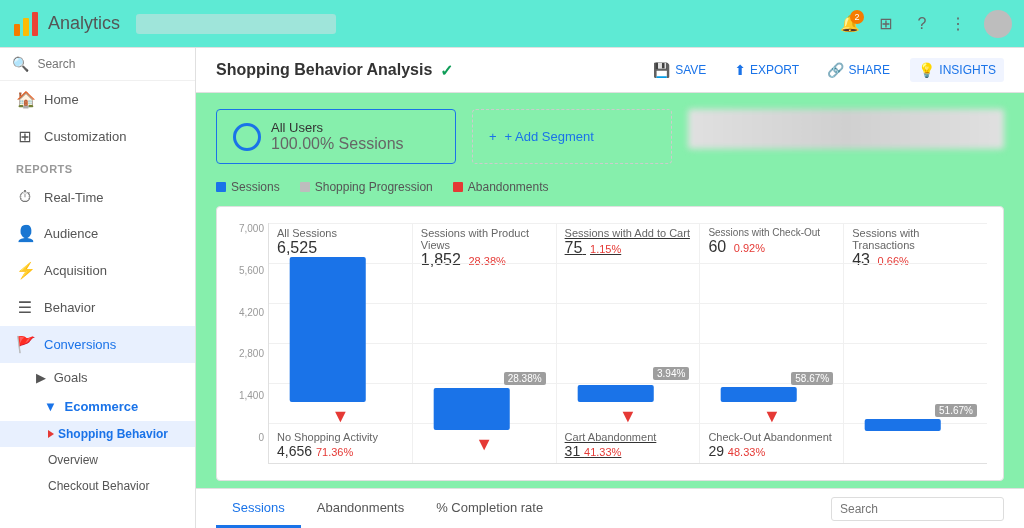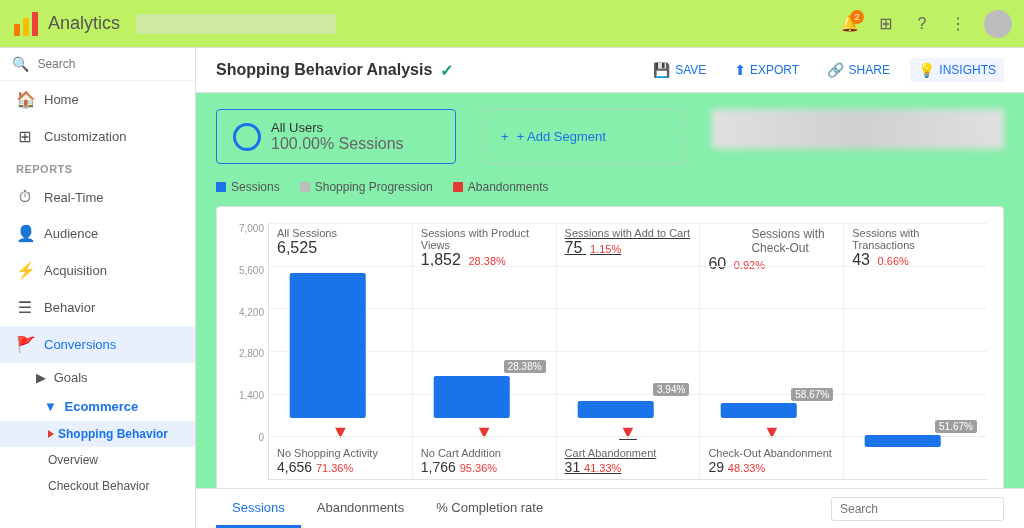--- a/index.html
+++ b/index.html
@@ -1,19 +1,19 @@
 <!DOCTYPE html>
 <html><head>
   <meta charset="utf-8">
   <style>
     * { box-sizing: border-box; margin: 0; padding: 0; }
     body { font-family: 'Arial', sans-serif; font-size: 13px; color: #333; background: #fff; display: flex; flex-direction: column; height: 528px; overflow: hidden; }
 
     
-    .top-bar { display: flex; align-items: center; height: 48px; padding: 0 12px; border-bottom: 1px solid #e0e0e0; background: #bef264; flex-shrink: 0; }
+    .top-bar { display: flex; align-items: center; height: 48px; padding: 0 12px; border-bottom: 1px solid #e0e0e0; background: #5eead4; flex-shrink: 0; }
     .logo { display: flex; align-items: center; gap: 8px; margin-right: 16px; }
     .logo-icon { width: 28px; height: 28px; }
     .logo-text { font-size: 18px; color: #555; font-weight: 400; }
     .top-bar-breadcrumb { width: 200px; height: 20px; background: #e0e0e0; border-radius: 3px; opacity: 0.5; }
     .top-bar-spacer { flex: 1; }
     .top-bar-icons { display: flex; align-items: center; gap: 16px; }
     .top-icon { width: 20px; height: 20px; display: flex; align-items: center; justify-content: center; cursor: pointer; color: #666; font-size: 16px; position: relative; }
     .badge { position: absolute; top: -4px; right: -4px; background: #f57c00; color: #fff; font-size: 9px; border-radius: 50%; width: 14px; height: 14px; display: flex; align-items: center; justify-content: center; }
     .avatar { width: 28px; height: 28px; border-radius: 50%; background: #bdbdbd; overflow: hidden; }
 
@@ -40,21 +40,21 @@
     .content-header { background: #fff; padding: 10px 20px; border-bottom: 1px solid #e0e0e0; display: flex; align-items: center; flex-shrink: 0; }
     .page-title { font-size: 16px; font-weight: 600; color: #333; display: flex; align-items: center; gap: 8px; }
     .checkmark { color: #0f9d58; font-size: 16px; }
     .header-actions { margin-left: auto; display: flex; align-items: center; gap: 12px; }
     .action-btn { display: flex; align-items: center; gap: 4px; font-size: 12px; color: #1a73e8; cursor: pointer; padding: 4px 8px; border-radius: 3px; }
     .action-icon { font-size: 14px; }
 
     .content-body { flex: 1; overflow-y: auto; padding: 16px 20px; }
 
     
-    .segment-row { display: flex; gap: 28px; margin-bottom: 16px; }
+    .segment-row { display: flex; gap: 16px; margin-bottom: 16px; }
     .segment-card { border: 1px solid #1a73e8; border-radius: 4px; padding: 10px 16px; display: flex; align-items: center; gap: 10px; min-width: 240px; }
     .segment-circle { width: 28px; height: 28px; border-radius: 50%; border: 3px solid #1a73e8; background: transparent; flex-shrink: 0; }
     .segment-info .segment-name { font-size: 13px; font-weight: 500; color: #333; }
     .segment-info .segment-sessions { font-size: 16px; color: #666; }
     .add-segment { border: 1px dashed #ccc; border-radius: 4px; padding: 10px 16px; display: flex; align-items: center; gap: 8px; color: #1a73e8; cursor: pointer; min-width: 200px; }
     .blurred-block { flex: 1; height: 40px; background: linear-gradient(90deg, #e0e0e0 0%, #d0d0d0 50%, #e0e0e0 100%); border-radius: 3px; filter: blur(3px); }
 
     
     .legend { display: flex; gap: 20px; margin-bottom: 12px; align-items: center; }
     .legend-item { display: flex; align-items: center; gap: 5px; font-size: 12px; color: #555; }
@@ -269,24 +269,20 @@
               </div>
               <div style="flex:1;display:flex;align-items:flex-end;position:relative;min-height:145px;">
                 <svg width="100%" height="145" style="position:absolute;bottom:0;left:0;">
                   <rect x="10%" y="103" width="60%" height="42" fill="#1a73e8" rx="2"></rect>
 
                   <polygon points="75%,103 100%,95 100%,145 75%,145" fill="#9e9e9e" opacity="0.7"></polygon>
                 </svg>
                 <div style="position:absolute;bottom:45px;right:2px;font-size:10px;color:#fff;background:#9e9e9e;padding:1px 4px;border-radius:2px;">28.38%</div>
               </div>
               <div style="text-align:center;font-size:18px;color:#e53935;margin:4px 0;">▼</div>
-              <div>
-                <div style="font-size:11px;color:#666;">No Cart Addition</div>
-                <div style="font-size:14px;color:#333;">1,766 <span style="color:#e53935;font-size:11px;">95.36%</span></div>
-              </div>
             </div>
 
             <div style="flex:1;padding:4px 8px;border-right:1px solid #f0f0f0;display:flex;flex-direction:column;text-decoration:underline;">
               <div>
                 <div style="font-size:11px;color:#666;">Sessions with Add to Cart</div>
                 <div>
                   <span style="font-size:16px;font-weight:400;color:#333;">75</span>
                   <span style="color:#e53935;font-size:11px;margin-left:4px;">1.15%</span>
                 </div>
               </div>
@@ -299,21 +295,21 @@
               </div>
               <div style="text-align:center;font-size:18px;color:#e53935;margin:4px 0;">▼</div>
               <div>
                 <div style="font-size:11px;color:#666;">Cart Abandonment</div>
                 <div style="font-size:14px;color:#333;">31 <span style="color:#e53935;font-size:11px;">41.33%</span></div>
               </div>
             </div>
 
             <div style="flex:1;padding:4px 8px;border-right:1px solid #f0f0f0;display:flex;flex-direction:column;">
               <div>
-                <div style="font-size:12px;color:#666;margin-left:43px;">Sessions with Check-Out</div>
+                <div style="font-size:10px;color:#666;">Sessions with Check-Out</div>
                 <div>
                   <span style="font-size:16px;font-weight:400;color:#333;">60</span>
                   <span style="color:#e53935;font-size:11px;margin-left:4px;">0.92%</span>
                 </div>
               </div>
               <div style="flex:1;display:flex;align-items:flex-end;position:relative;min-height:145px;">
                 <svg width="100%" height="145" style="position:absolute;bottom:0;left:0;">
                   <rect x="10%" y="130" width="60%" height="15" fill="#1a73e8" rx="2"></rect>
                   <polygon points="75%,130 100%,125 100%,145 75%,145" fill="#9e9e9e" opacity="0.7"></polygon>
                 </svg>

